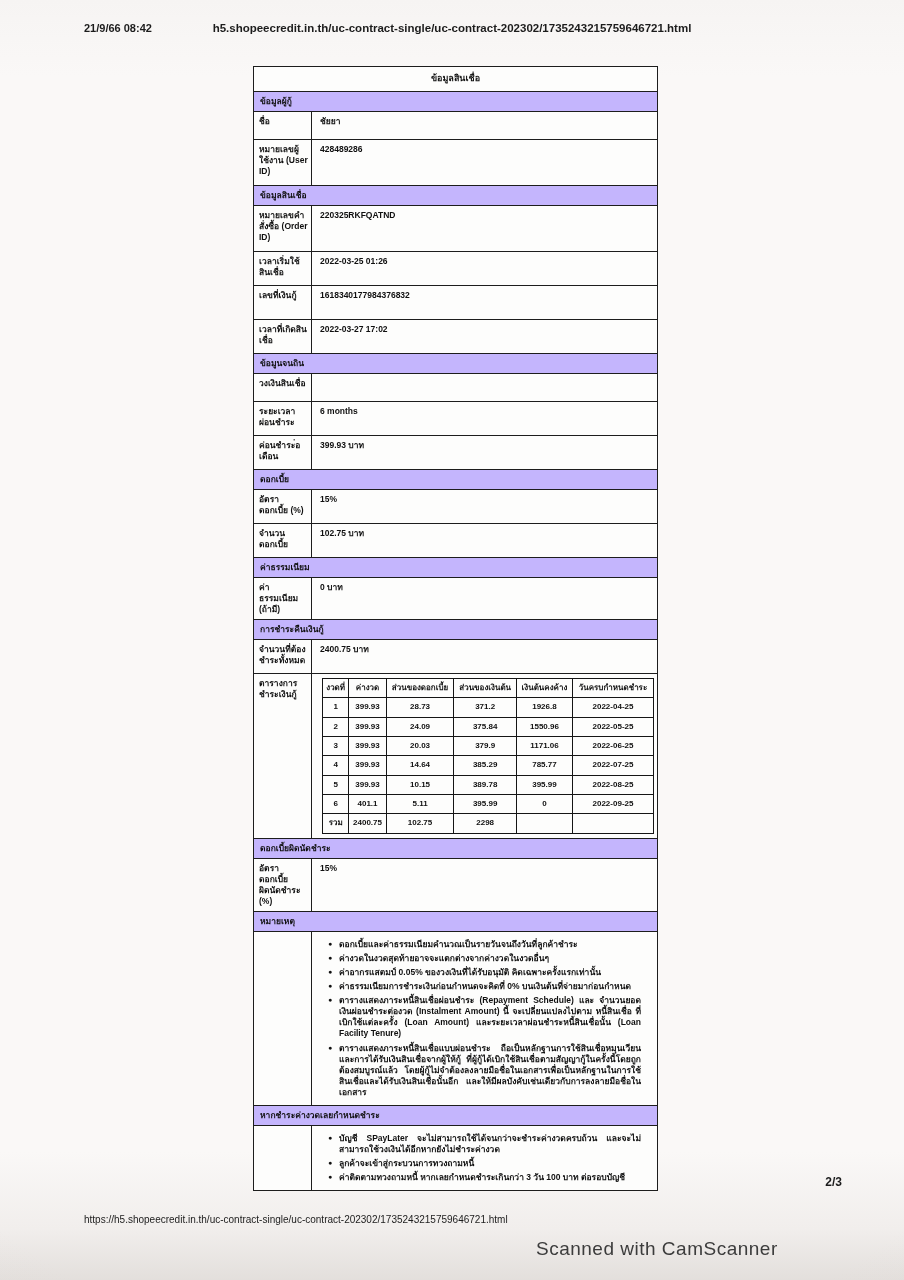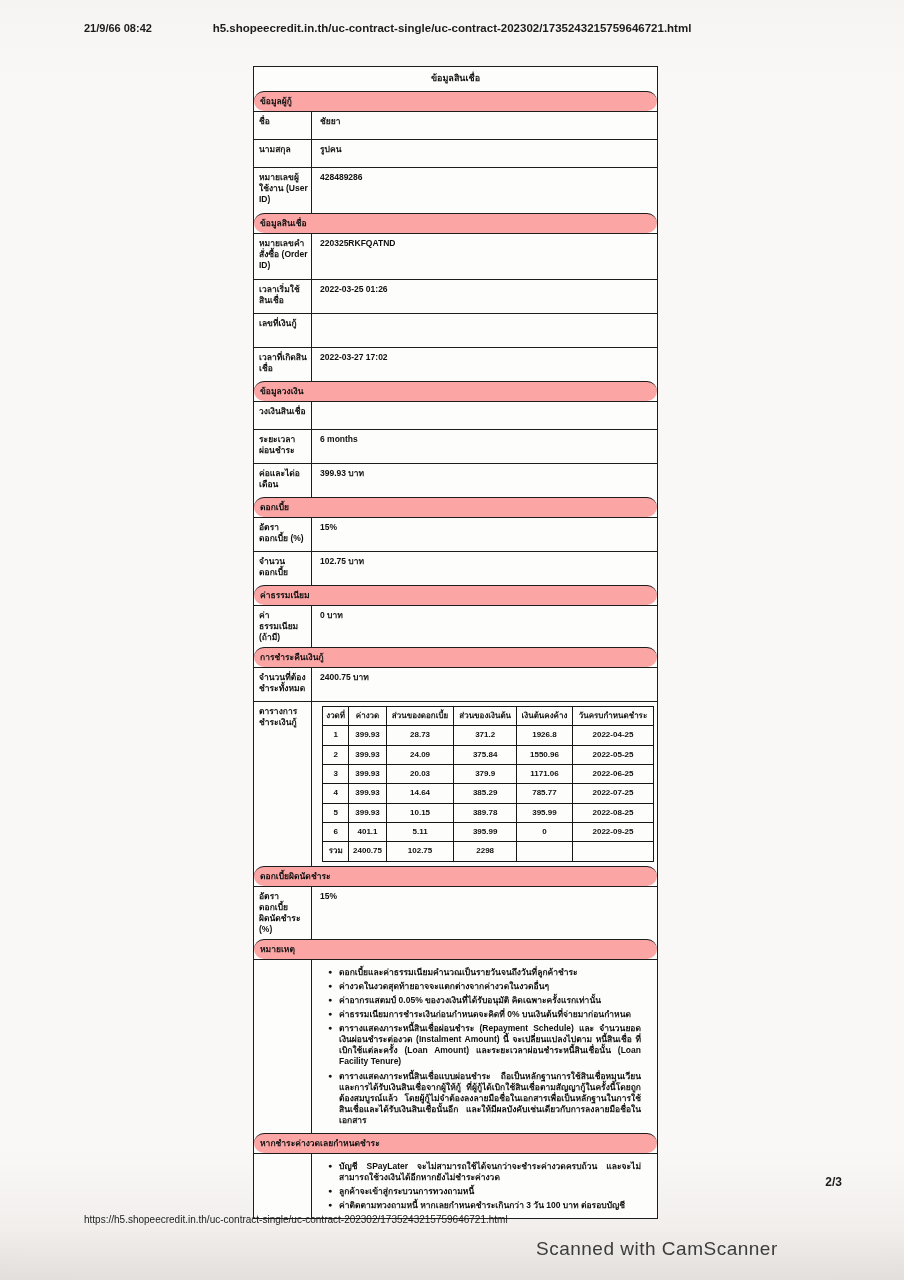--- a/index.html
+++ b/index.html
@@ -26,25 +26,24 @@
     font-size:11.5px; font-weight:bold; color:#1c1c1c;
   }
   .doc {
     position:absolute; left:253px; top:66px; width:405px;
     background:#fdfdfc;
     border:1.7px solid #1d1d1d;
     font-size:8.5px; line-height:1.3; font-weight:bold; color:#101010;
   }
   .doc-title { text-align:center; padding:6px 4px; font-size:9px; }
   .band {
-    background:#fca5a5;
+    background:#c4b5fd;
     border-top:1.7px solid #1d1d1d;
     padding:4px 6px;
     min-height:18px;
-    border-radius:10px;
   }
   .kv { display:flex; border-top:1.7px solid #1d1d1d; }
   .kv .k {
     width:58px; flex:0 0 58px;
     padding:4px 3px 4px 5px;
     border-right:1.7px solid #1d1d1d;
     word-wrap:break-word;
   }
   .kv .v { flex:1; padding:4px 8px; }
   .mh28 { min-height:28px; }
@@ -91,56 +90,53 @@
 
 <div class="doc">
 
   <div class="doc-title">ข้อมูลสินเชื่อ</div>
 
   <div class="band">ข้อมูลผู้กู้</div>
   <div class="kv mh28">
     <div class="k">ชื่อ</div>
     <div class="v">ชัยยา</div>
   </div>
-  <div class="kv mh28">
-    <div class="k">นามสกุล</div>
-    <div class="v">รูปคน</div>
-  </div>
   <div class="kv mh46">
     <div class="k">หมายเลขผู้ใช้งาน (User ID)</div>
     <div class="v">428489286</div>
   </div>
 
   <div class="band">ข้อมูลสินเชื่อ</div>
   <div class="kv mh46">
     <div class="k">หมายเลขคำสั่งซื้อ (Order ID)</div>
     <div class="v">220325RKFQATND</div>
   </div>
   <div class="kv mh34">
     <div class="k">เวลาเริ่มใช้สินเชื่อ</div>
     <div class="v">2022-03-25 01:26</div>
   </div>
   <div class="kv mh34">
     <div class="k">เลขที่เงินกู้</div>
+    <div class="v">1618340177984376832</div>
   </div>
   <div class="kv mh34">
     <div class="k">เวลาที่เกิดสินเชื่อ</div>
     <div class="v">2022-03-27 17:02</div>
   </div>
 
-  <div class="band">ข้อมูลวงเงิน</div>
+  <div class="band">ข้อมูนจนถิน</div>
   <div class="kv mh28">
     <div class="k">วงเงินสินเชื่อ</div>
   </div>
   <div class="kv mh34">
     <div class="k">ระยะเวลาผ่อนชำระ</div>
     <div class="v">6 months</div>
   </div>
   <div class="kv mh34">
-    <div class="k">ค่อและได่อเดือน</div>
+    <div class="k">ค่อนชำระ่อเดือน</div>
     <div class="v">399.93  บาท</div>
   </div>
 
   <div class="band">ดอกเบี้ย</div>
   <div class="kv mh34">
     <div class="k">อัตราดอกเบี้ย (%)</div>
     <div class="v">15%</div>
   </div>
   <div class="kv mh34">
     <div class="k">จำนวนดอกเบี้ย</div>

